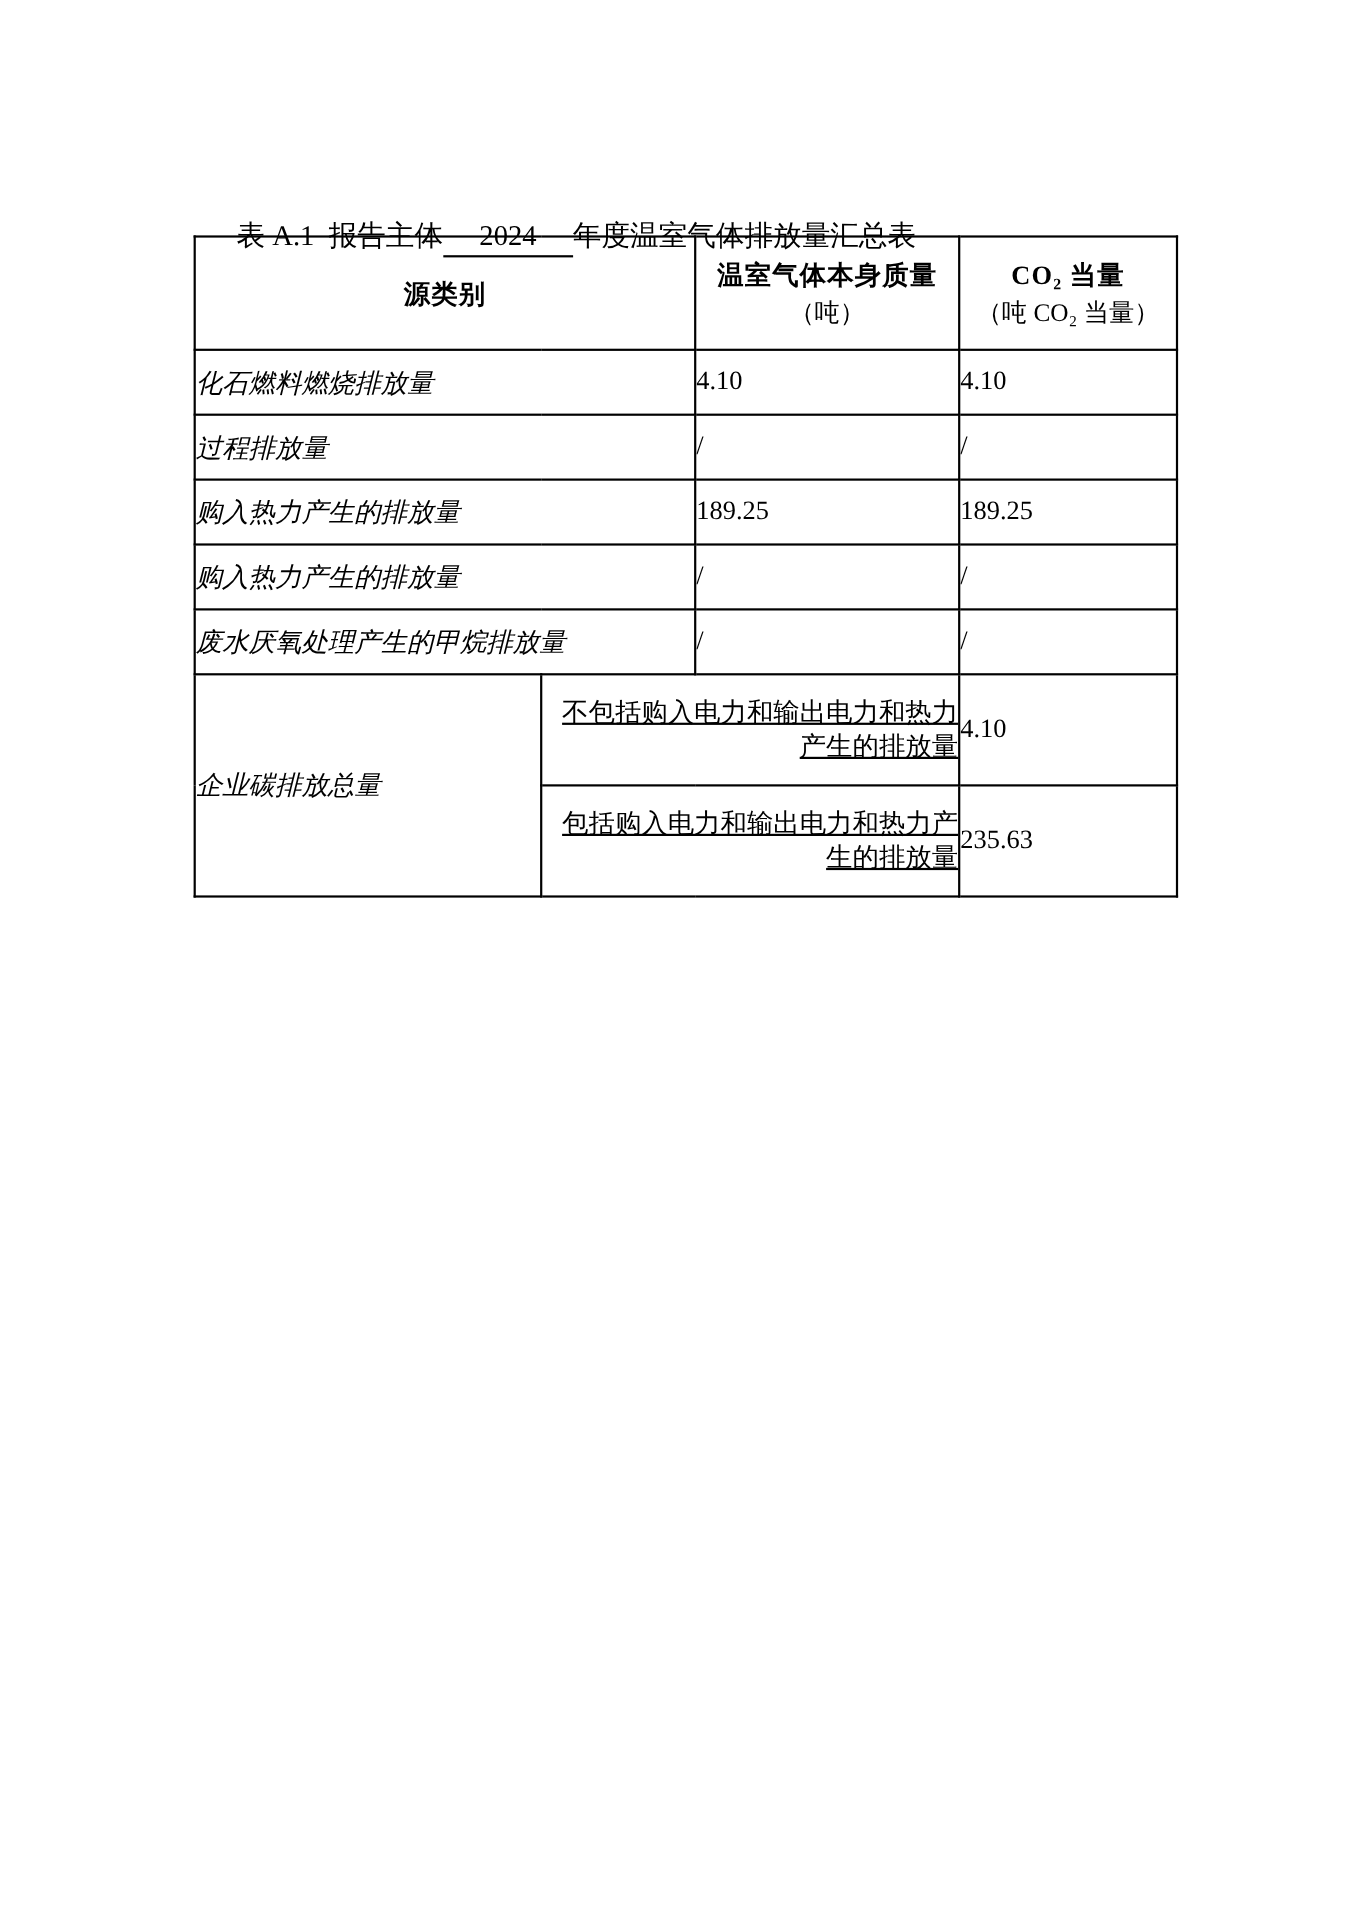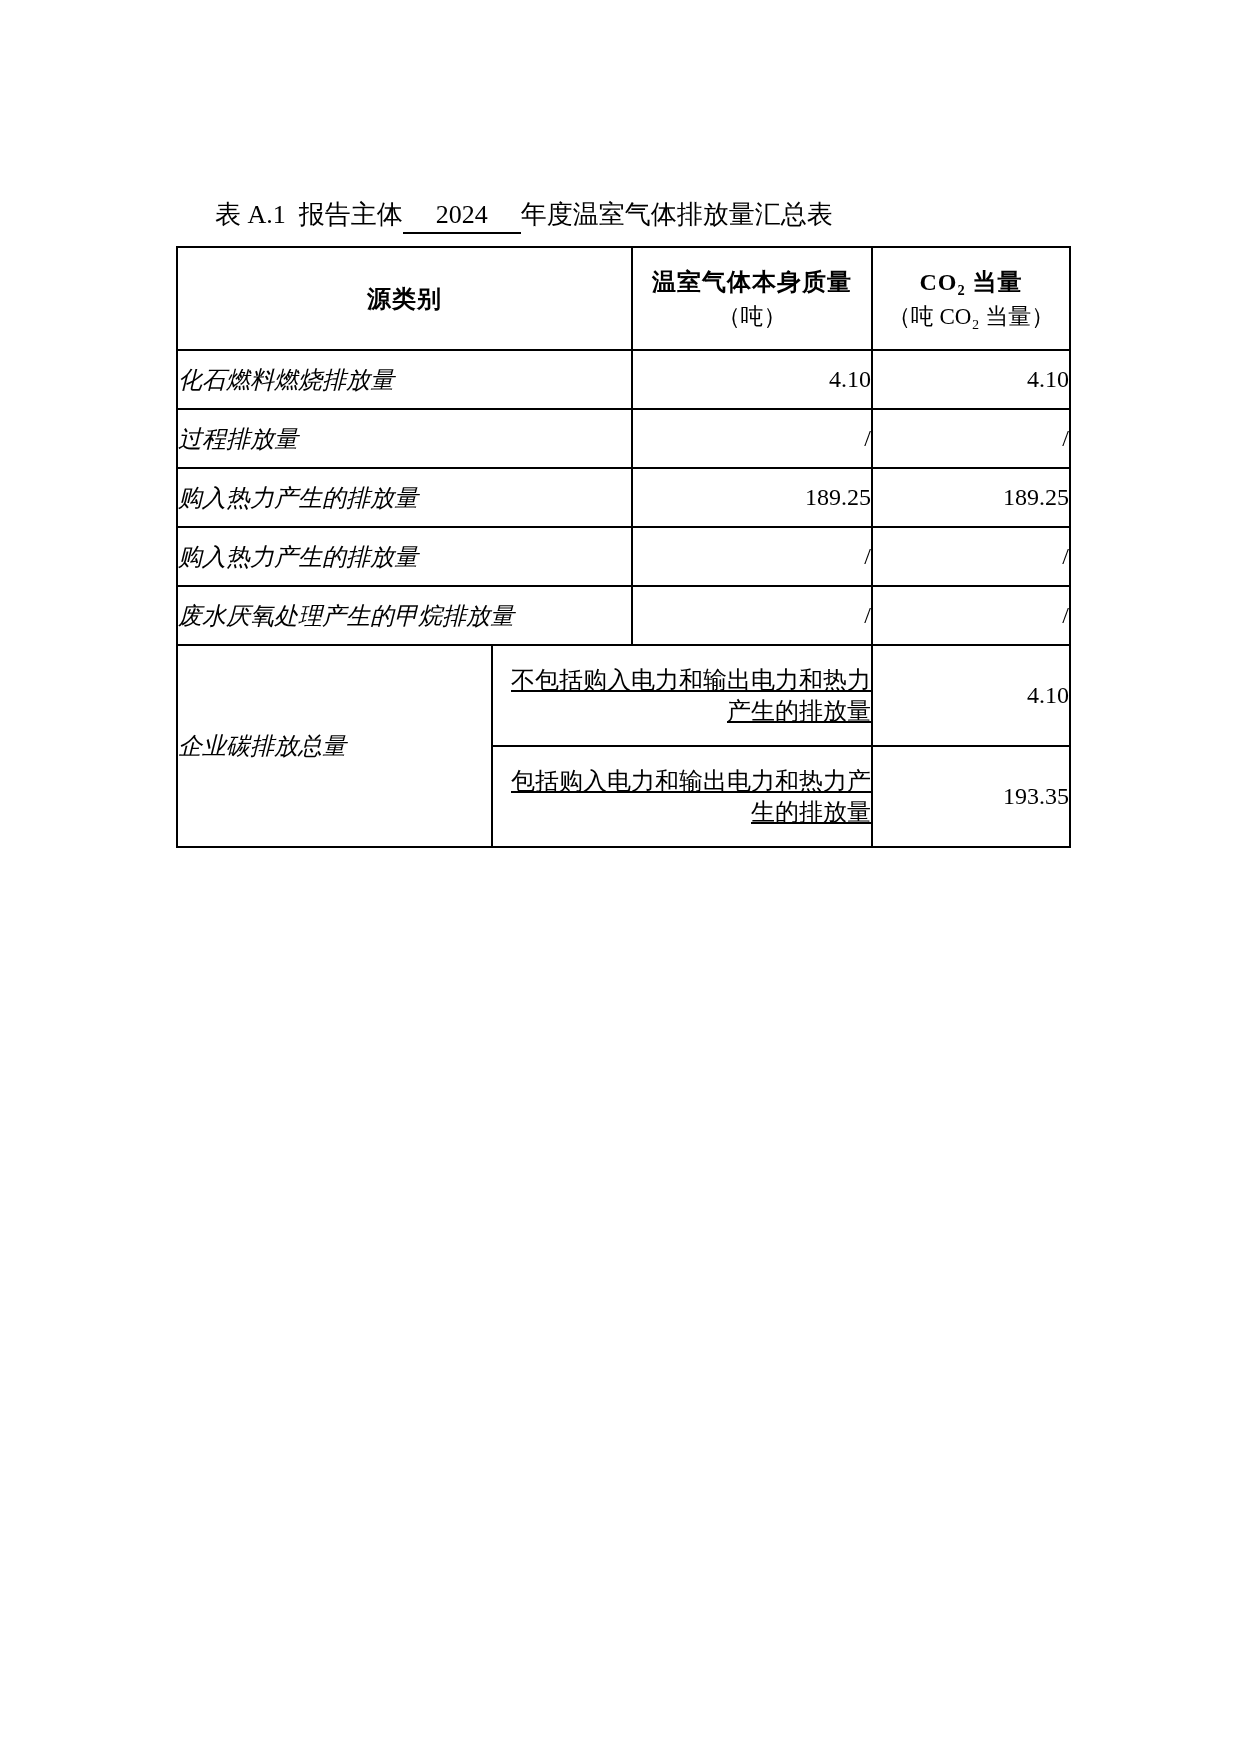--- a/index.html
+++ b/index.html
@@ -30,21 +30,20 @@
     text-align: center;
     border-bottom: 2px solid #000000;
   }
   table.ghg-table {
     position: absolute;
     left: 176px;
     top: 214px;
     width: 893px;
     border-collapse: collapse;
     table-layout: fixed;
-    margin-top: 32px;
   }
   table.ghg-table td {
     border: 2px solid #000000;
     font-size: 24px;
     vertical-align: middle;
     padding: 0;
     overflow: hidden;
   }
   tr.header-row td {
     height: 101px;
@@ -65,21 +64,21 @@
   }
   tr.data-row td {
     height: 57px;
   }
   td.label-cell {
     text-align: left;
     padding-left: 14px;
     font-style: italic;
   }
   td.value-cell {
-    text-align: right;
+    text-align: left;
   }
   tr.total-row td {
     height: 99px;
   }
   td.desc-cell {
     text-align: right;
     padding-left: 14px;
     padding-right: 8px;
     line-height: 31px;
     text-decoration: underline;
@@ -147,18 +146,18 @@
       </tr>
 
       <tr class="total-row">
         <td rowspan="2" class="label-cell">企业碳排放总量</td>
         <td colspan="2" class="desc-cell">不包括购入电力和输出电力和热力产生的排放量</td>
         <td class="value-cell">4.10</td>
       </tr>
 
       <tr class="total-row">
         <td colspan="2" class="desc-cell">包括购入电力和输出电力和热力产生的排放量</td>
-        <td class="value-cell">193.35</td>
+        <td class="value-cell">235.63</td>
       </tr>
     </tbody>
   </table>
 
 </div>
 
 </body></html>

